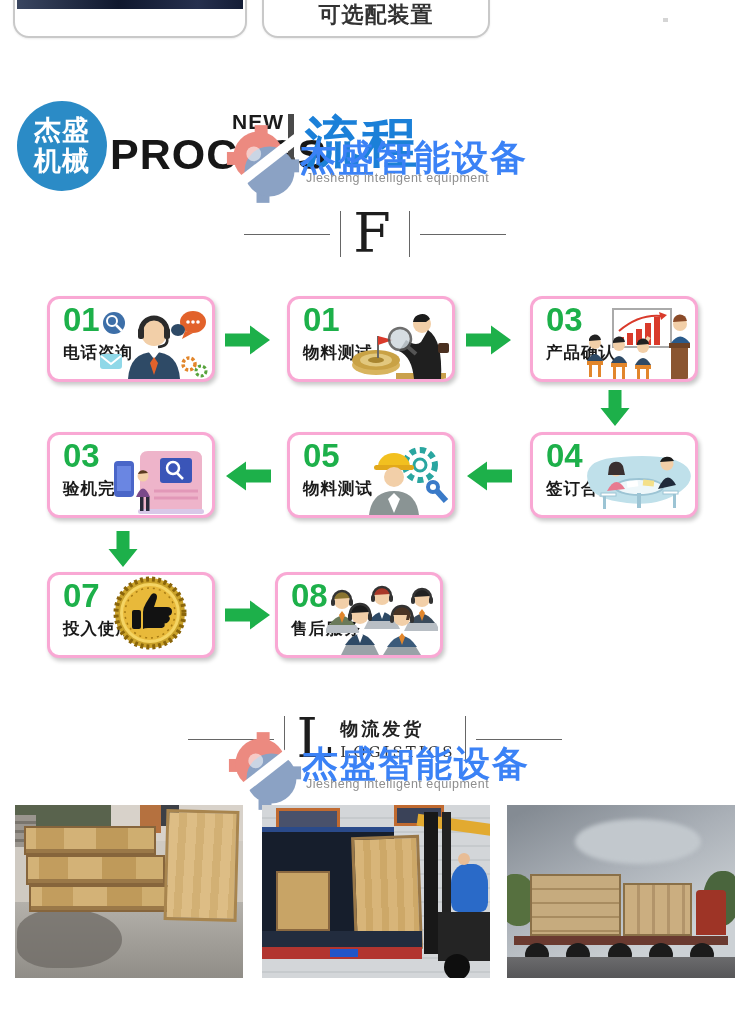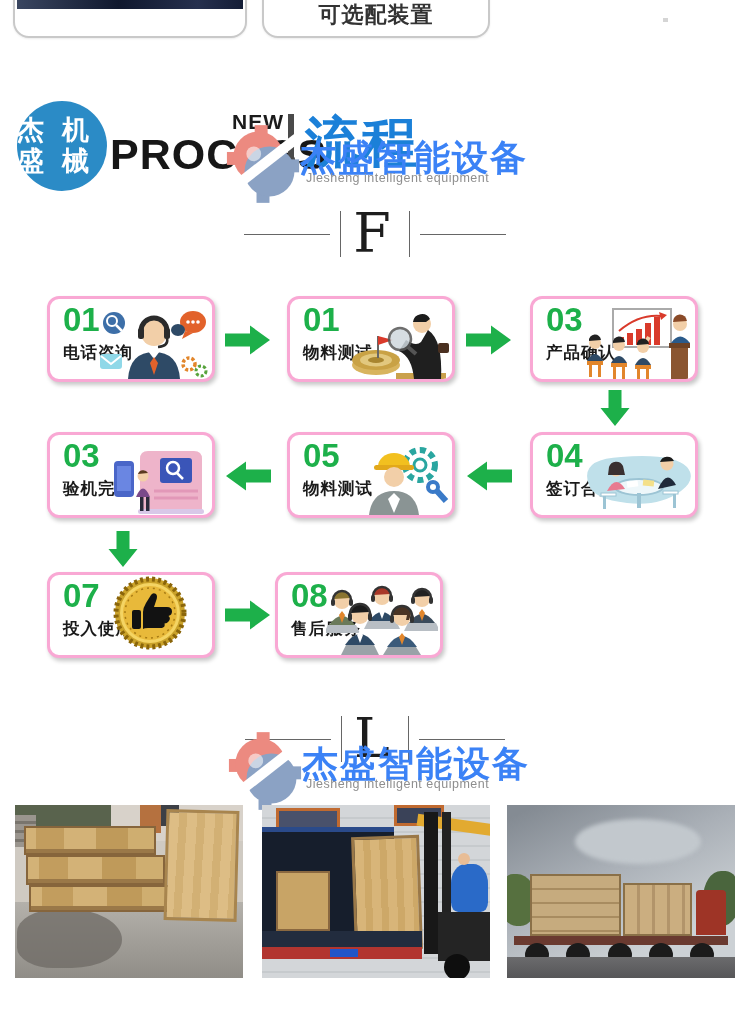--- a/index.html
+++ b/index.html
@@ -14,21 +14,21 @@
               box-shadow:0 1px 2px rgba(0,0,0,.08); }
   .top-card .photo-strip { position:absolute; top:16px; left:2px; right:2px; height:9px;
               background:linear-gradient(90deg,#3a4660,#10182e 45%,#26304e 80%,#141d36); }
   .top-card .card-label { position:absolute; bottom:6px; left:0; width:100%;
               text-align:center; font-size:22px; color:#333; font-weight:600; letter-spacing:1px; }
   #card-left { left:13px; width:234px; }
   #card-right { left:262px; width:228px; }
 
   
   .badge { left:17px; top:101px; width:90px; height:90px; border-radius:50%;
-           background:#2b8bc6; color:#fff; display:flex; flex-direction:row;
+           background:#2b8bc6; color:#fff; display:flex; flex-direction:column;
            align-items:center; justify-content:center; font-weight:800; font-size:27px;
            line-height:1.15; letter-spacing:1px; }
   .process { left:110px; top:130px; font-size:43px; font-weight:800; color:#171717; letter-spacing:1px; }
   .new { left:221px; top:110px; font-size:21px; font-weight:800; color:#1b1b1b; letter-spacing:1px;margin-left:11px; }
   .vbar { left:288px; top:114px; width:6px; height:57px; background:#4a4a4a; }
   .cn-title { left:305px; top:106px; font-size:55px; font-weight:800; color:#1b80d8; z-index:1; letter-spacing:2px; }
   .wm-gear { z-index:0; }
   .wm-cn { font-size:36px; color:#3b82f6; font-weight:700; letter-spacing:2px; z-index:2; }
   .wm-en { font-size:12.5px; color:#8e8e8e; z-index:2; letter-spacing:.5px; }
   #wm1-gear { left:226px; top:124px; }
@@ -416,20 +416,24 @@
   <polygon points="8.5,0 21.5,0 21.5,18 29.5,18 15,36 .5,18 8.5,18" fill="#1db04a"></polygon>
   </svg>
 <svg class="flow-arrow" style="left:225px;top:600px" width="46" height="30" viewBox="0 0 46 30">
   <polygon points="0,8.5 25,8.5 25,.5 45,15 25,29.5 25,21.5 0,21.5" fill="#1db04a"></polygon>
   </svg>
 
 <div class="sec-head" id="logistics-head">
   <div class="hline"></div>
   <div class="vline"></div>
   <div class="big-letter">L</div>
+  <div class="titles">
+    <span class="t-cn">物流发货</span>
+    <span class="t-en">LOGISTICS</span>
+  </div>
   <div class="vline"></div>
   <div class="hline"></div>
 </div>
 
 <svg class="abs wm-gear" id="wm2-gear" width="74" height="80" viewBox="0 0 80 86">
   <rect x="31" y="1" width="14" height="11" fill="#ec8a80"></rect>
   <rect x="1" y="30" width="11" height="14" fill="#ec8a80"></rect>
   <rect x="33" y="74" width="14" height="11" fill="#8ba2c4"></rect>
   <rect x="68" y="38" width="11" height="14" fill="#8ba2c4"></rect>
   <circle cx="35" cy="35" r="27" fill="#ec8a80"></circle>

